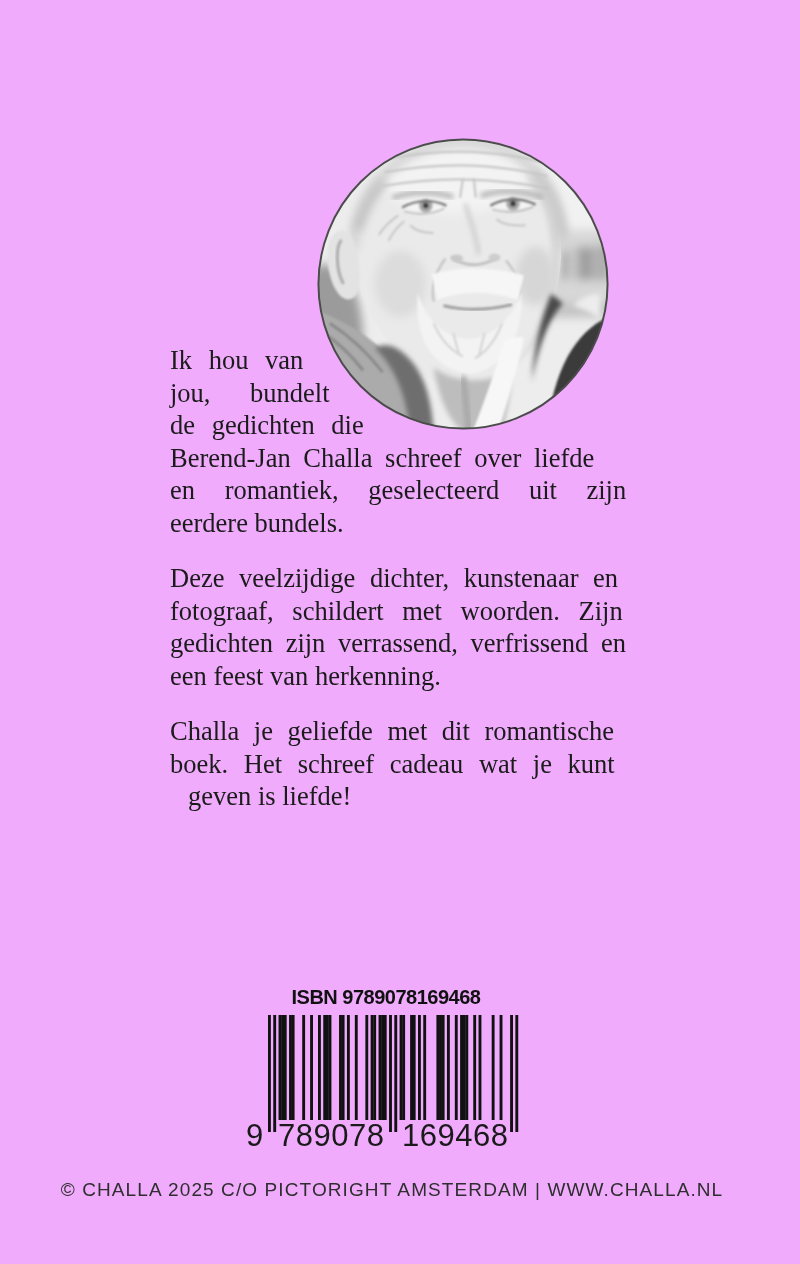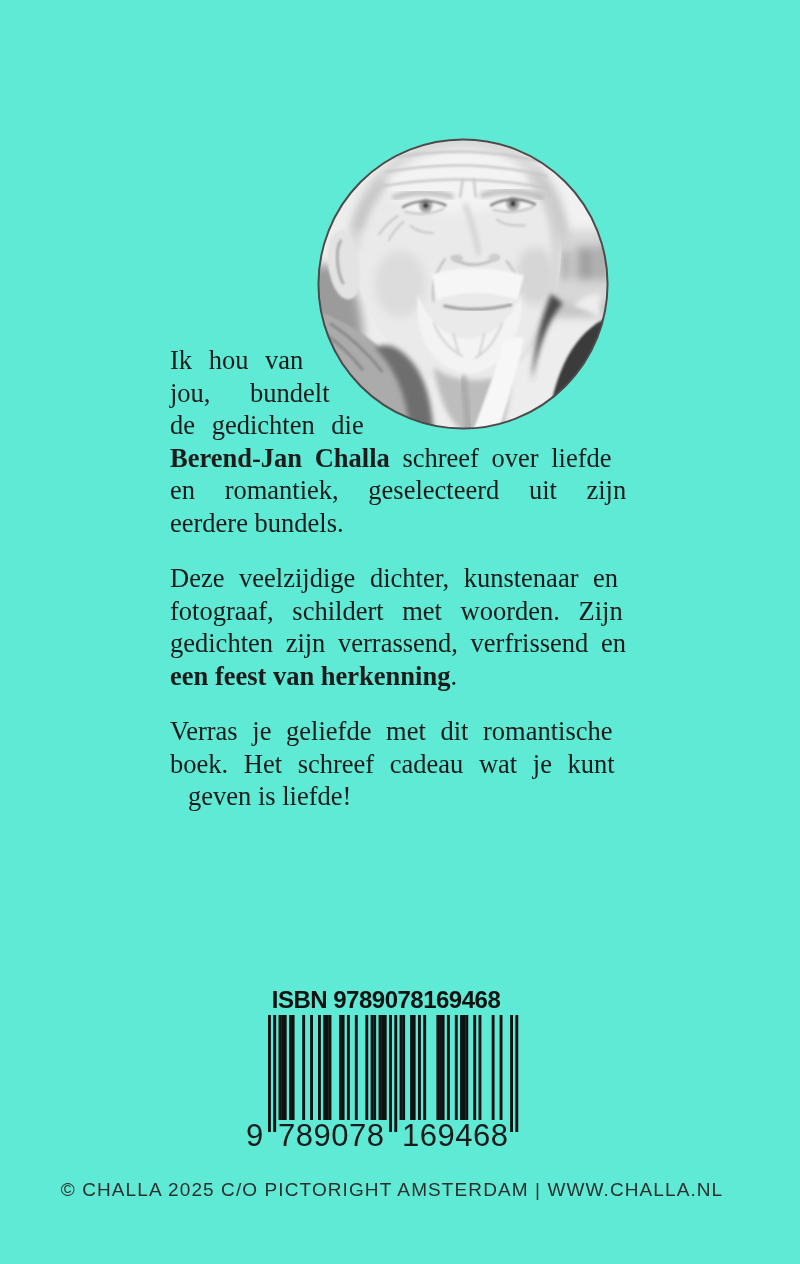--- a/index.html
+++ b/index.html
@@ -1,33 +1,33 @@
 <!DOCTYPE html>
 <html><head>
 <meta charset="utf-8">
 <title>Book back cover</title>
 <style>
   html,body{margin:0;padding:0;background:#ffffff;}
-  .page{position:relative;width:800px;height:1264px;background:#5eead4;overflow:hidden;
+  .page{position:relative;width:800px;height:1264px;background:#f0abfc;overflow:hidden;
         font-family:"Liberation Serif", serif;color:#1b1b1b;}
 
   
   .portrait{position:absolute;left:316px;top:137px;width:294px;height:294px;}
 
   
   .bio{position:absolute;left:170px;top:344px;width:462px;}
   .para{margin:0;font-size:26.5px;line-height:32.5px;color:#1b1b1b;text-align:left;}
   .para + .para{margin-top:23px;}
   .tline{white-space:nowrap;}
-  .para b{font-weight:bold;}
+  .para b{font-weight:normal;}
 
   
   .isbn-label{position:absolute;left:246px;top:986px;width:280px;text-align:center;
               font-family:"Liberation Sans", sans-serif;font-weight:bold;
-              font-size:24px;letter-spacing:-0.5px;color:#111111;}
+              font-size:20px;letter-spacing:-0.5px;color:#111111;}
   .barcode{position:absolute;left:246px;top:1015px;width:280px;height:135px;}
 
   
   .footer{position:absolute;left:0;right:0;top:1179px;text-align:center;
           font-family:"Liberation Sans", sans-serif;font-size:19px;
           letter-spacing:1.1px;color:#2e2e2e;transform:translateX(-8px);}
 </style>
 </head>
 <body>
 
@@ -148,21 +148,21 @@
         <path d="M212,205 C206,235 196,270 186,300 L160,300 C172,270 184,235 192,208 C200,204 208,203 212,205 Z" fill="#f7f7f7" filter="url(#f1)"></path>
         <path d="M262,172 Q276,176 290,186 L290,160 Q274,160 262,172 Z" fill="#ededed" filter="url(#f2)"></path>
       </g>
       <circle cx="150" cy="150" r="147.5" fill="none" stroke="#4b4b4b" stroke-width="2"></circle>
     </svg>
   </div>
 
   <div class="bio" id="bio">
       <p class="para"><span class="tline" style="word-spacing: 10px;"><span>Ik hou van</span></span><br><span class="tline" style="word-spacing: 33px;"><span>jou, bundelt</span></span><br><span class="tline" style="word-spacing: 10px;"><span>de gedichten die</span></span><br><span class="tline" style="word-spacing: 6px;"><b>Berend-Jan Challa</b><span> schreef over liefde</span></span><br><span class="tline" style="word-spacing: 23px;"><span>en romantiek, geselecteerd uit zijn</span></span><br><span class="tline" style="word-spacing: 0px;"><span>eerdere bundels.</span></span></p>
       <p class="para"><span class="tline" style="word-spacing: 8px;"><span>Deze veelzijdige dichter, kunstenaar en</span></span><br><span class="tline" style="word-spacing: 12px;"><span>fotograaf, schildert met woorden. Zijn</span></span><br><span class="tline" style="word-spacing: 6px;"><span>gedichten zijn verrassend, verfrissend en</span></span><br><span class="tline" style="word-spacing: 0px;"><b>een feest van herkenning</b><span>.</span></span></p>
-      <p class="para"><span class="tline" style="word-spacing: 8px;"><span>Verras je geliefde met dit romantische</span></span><br><span class="tline" style="word-spacing: 9px;"><span>boek. Het schreef cadeau wat je kunt</span></span><br><span class="tline" style="word-spacing: 0px; margin-left: 18px;"><span>geven is liefde!</span></span></p>
+      <p class="para"><span class="tline" style="word-spacing: 8px;"><span>Challa je geliefde met dit romantische</span></span><br><span class="tline" style="word-spacing: 9px;"><span>boek. Het schreef cadeau wat je kunt</span></span><br><span class="tline" style="word-spacing: 0px; margin-left: 18px;"><span>geven is liefde!</span></span></p>
     </div>
 
   <div class="isbn-label">ISBN 9789078169468</div>
 
   <div class="barcode">
     <svg id="barcode-svg" viewBox="0 0 280 135" width="280" height="135">
         <rect x="22.00" y="0" width="2.88" height="117" fill="#111111"></rect>
         <rect x="27.26" y="0" width="2.88" height="117" fill="#111111"></rect>
         <rect x="32.53" y="0" width="2.88" height="105" fill="#111111"></rect>
         <rect x="35.16" y="0" width="2.88" height="105" fill="#111111"></rect>

